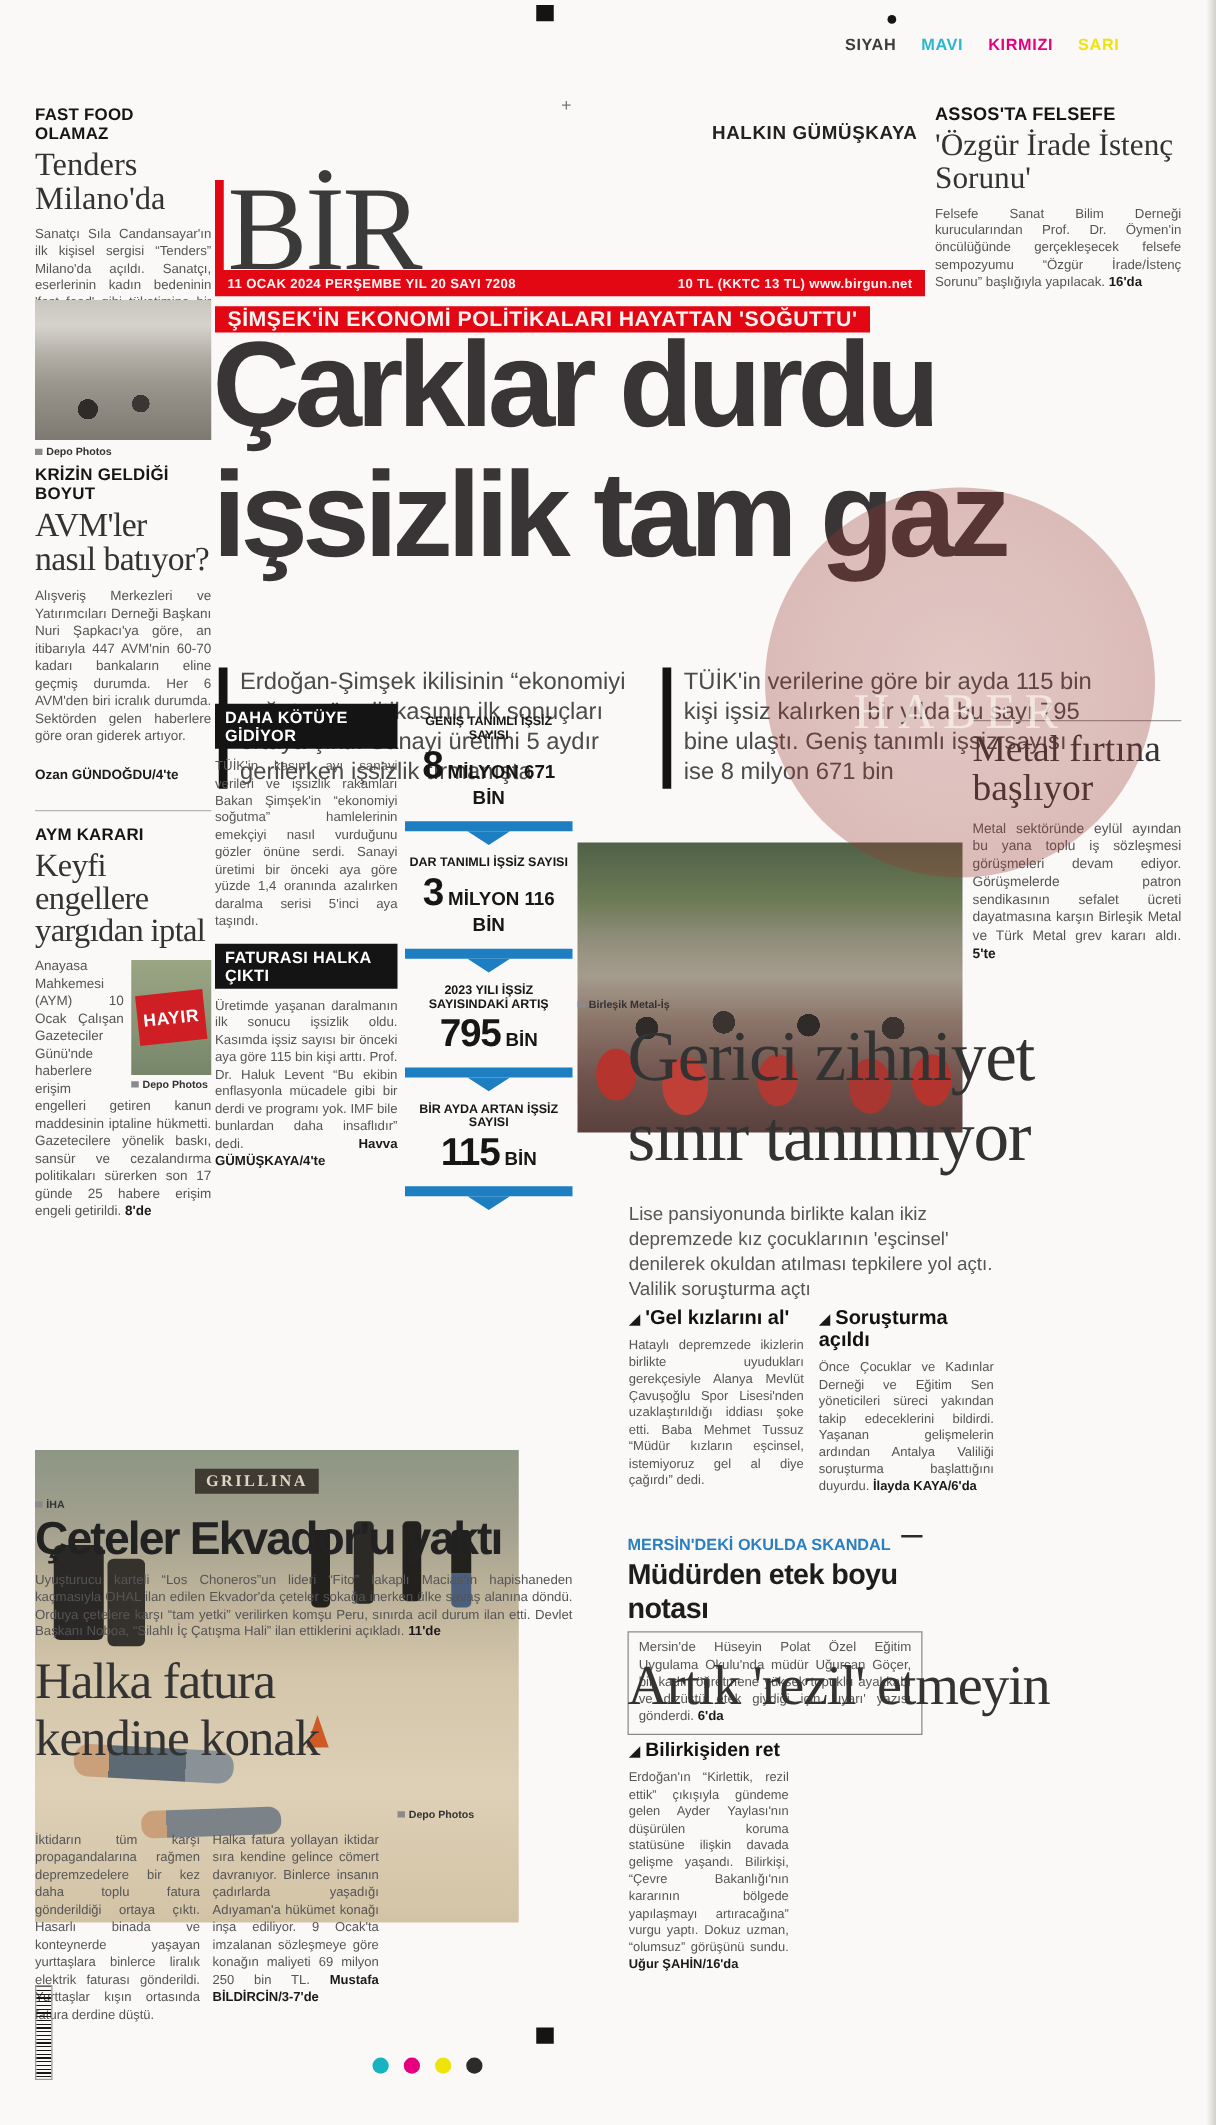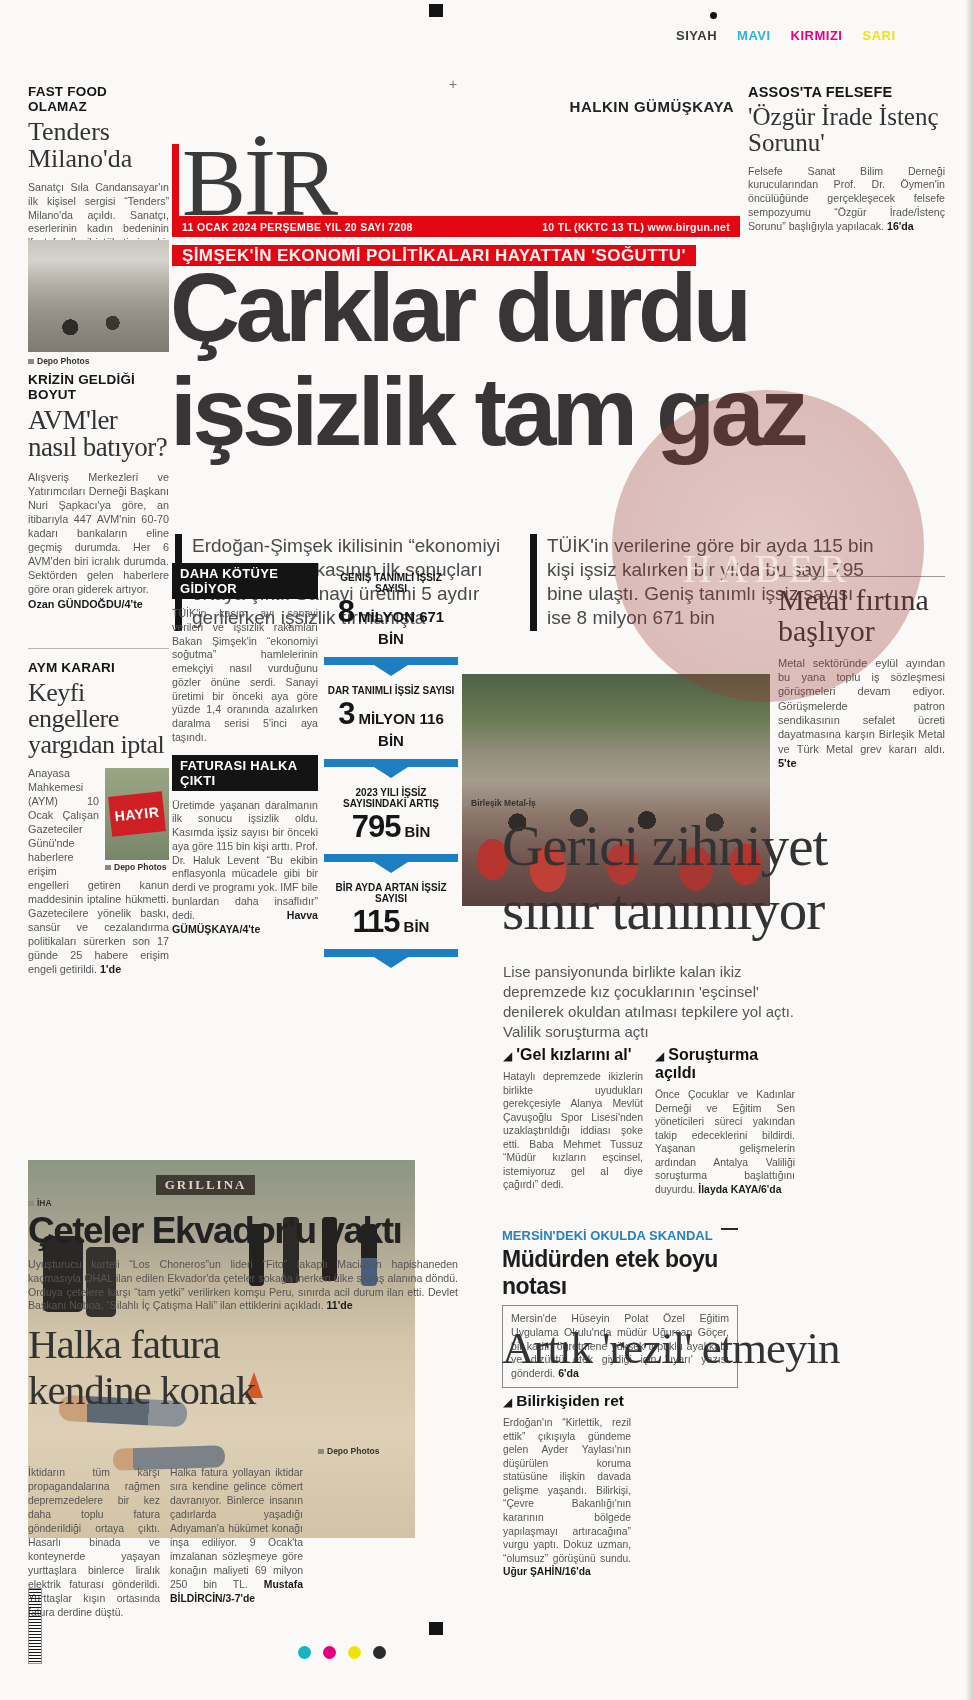--- a/index.html
+++ b/index.html
@@ -120,37 +120,37 @@
   <div class="abs wm" style="left:612px;top:390px;width:312px;height:312px">
     <span>HABER</span>
   </div>
 
   <div class="abs ph ph-mall" style="left:28px;top:240px;width:141px;height:112px"></div>
   <div class="abs credit" style="left:28px;top:354px;width:141px"><span class="ci"></span><span>Depo Photos</span></div>
   <section class="abs" style="left:28px;top:372px;width:141px">
     <div class="k">KRİZİN GELDİĞİ BOYUT</div>
     <h3 class="sf" style="font-size:27px;line-height:1.0;letter-spacing:-.5px;margin-top:5px">AVM'ler nasıl batıyor?</h3>
     <p class="bt" style="margin-top:9px;font-size:10.8px">Alışveriş Merkezleri ve Yatırımcıları Derneği Başkanı Nuri Şapkacı'ya göre, an itibarıyla 447 AVM'nin 60-70 kadarı bankaların eline geçmiş durumda. Her 6 AVM'den biri icralık durumda. Sektörden gelen haberlere göre oran giderek artıyor.</p>
-    <div class="by" style="font-size:10.8px;margin-top:2px">Ozan GÜNDOĞDU/4'te</div>
+    <div class="by" style="font-size:10.8px;margin-top:18px">Ozan GÜNDOĞDU/4'te</div>
   </section>
   <div class="abs" style="left:28px;top:648px;width:141px;border-top:1px solid #b5b5b5"></div>
 
   <section class="abs" style="left:28px;top:660px;width:141px">
     <div class="k">AYM KARARI</div>
     <h3 class="sf" style="font-size:26px;line-height:1.0;letter-spacing:-.5px;margin-top:5px">Keyfi engellere yargıdan iptal</h3>
     <p class="bt" style="margin-top:8px;font-size:10.8px">
       <span class="aym-fig">
         <span class="aym-img" style="display:block">
           <span class="placard">
               <span>HAYIR</span>
             </span>
         </span>
         <span class="credit" style="display:block"><span class="ci"></span><span>Depo Photos</span></span>
       </span>
-      <span>Anayasa Mahkemesi (AYM) 10 Ocak Çalışan Gazeteciler Günü'nde haberlere erişim engelleri getiren kanun maddesinin iptaline hükmetti. Gazetecilere yönelik baskı, sansür ve cezalandırma politikaları sürerken son 17 günde 25 habere erişim engeli getirildi.</span> <b class="by">1'de</b>
+      <span>Anayasa Mahkemesi (AYM) 10 Ocak Çalışan Gazeteciler Günü'nde haberlere erişim engelleri getiren kanun maddesinin iptaline hükmetti. Gazetecilere yönelik baskı, sansür ve cezalandırma politikaları sürerken son 17 günde 25 habere erişim engeli getirildi.</span> <b class="by">8'de</b>
     </p>
   </section>
 
   <section class="abs" style="left:172px;top:563px;width:146px">
     <div class="kbox">DAHA KÖTÜYE GİDİYOR</div>
     <p class="bt" style="margin:8px 0 10px">TÜİK'in kasım ayı sanayi verileri ve işsizlik rakamları Bakan Şimşek'in “ekonomiyi soğutma” hamlelerinin emekçiyi nasıl vurduğunu gözler önüne serdi. Sanayi üretimi bir önceki aya göre yüzde 1,4 oranında azalırken daralma serisi 5'inci aya taşındı.</p>
     <div class="kbox">FATURASI HALKA ÇIKTI</div>
     <p class="bt" style="margin-top:8px"><span>Üretimde yaşanan daralmanın ilk sonucu işsizlik oldu. Kasımda işsiz sayısı bir önceki aya göre 115 bin kişi arttı. Prof. Dr. Haluk Levent “Bu ekibin enflasyonla mücadele gibi bir derdi ve programı yok. IMF bile bunlardan daha insaflıdır” dedi.</span> <b class="by">Havva GÜMÜŞKAYA/4'te</b></p>
   </section>
 

